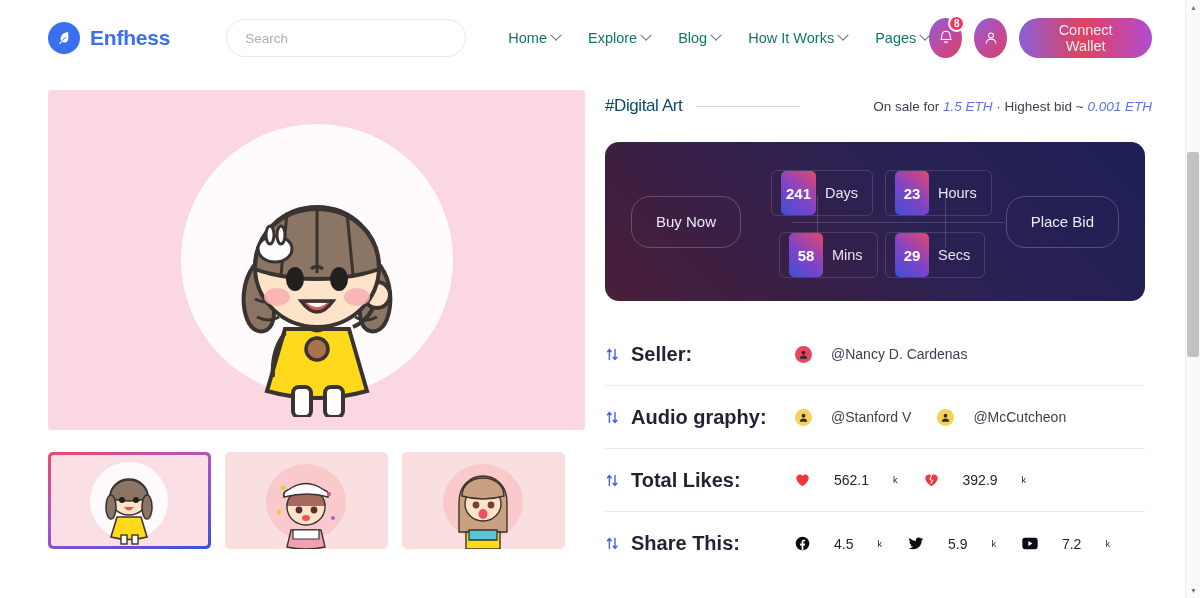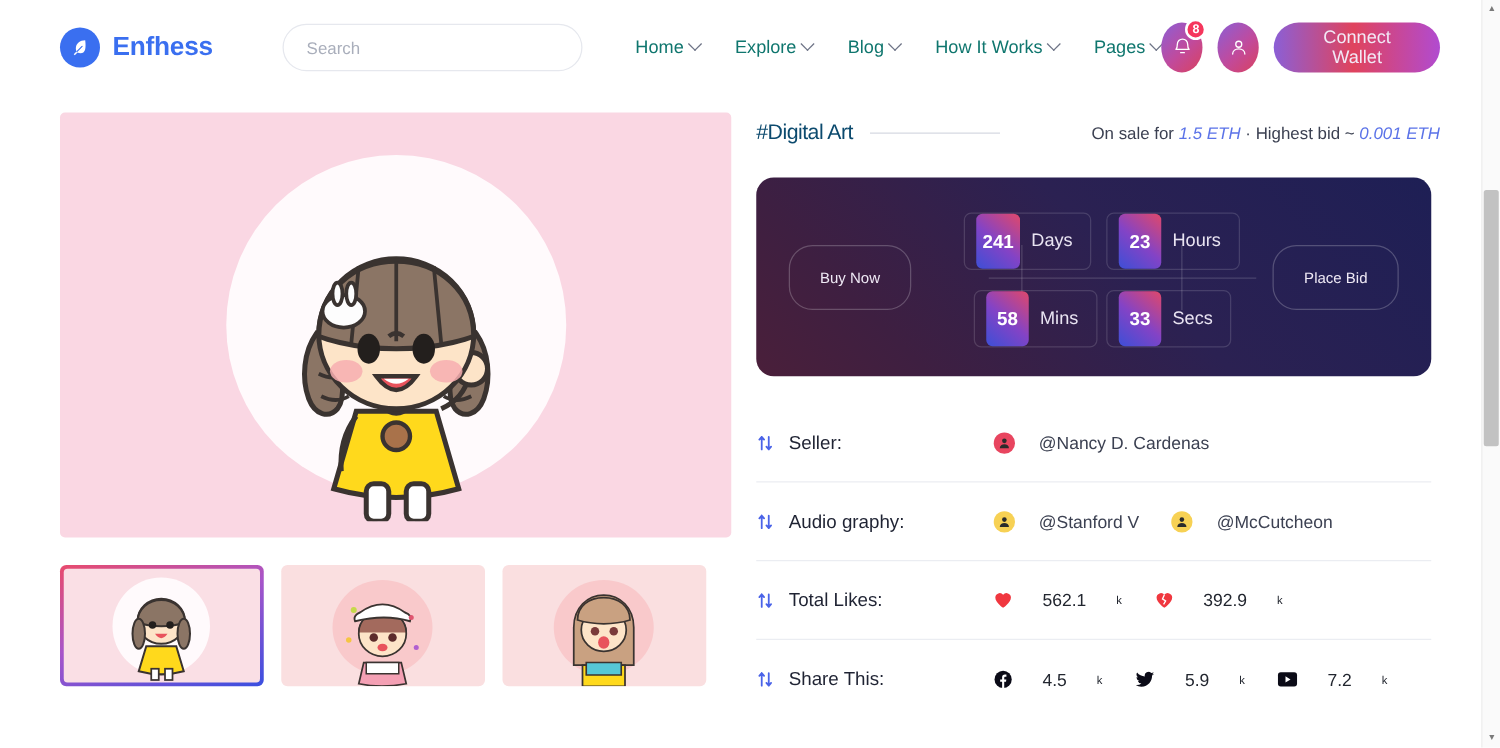--- a/index.html
+++ b/index.html
@@ -135,21 +135,21 @@
     margin-top: 26px;
     width: 540px; height: 159px; border-radius: 14px;
     background: linear-gradient(225deg, #1e1f55 0%, #2b2152 45%, #3e1f41 80%, #4a1f3a 100%);
     position: relative;
     display: flex; align-items: center;
   }
   .pill-btn {
     position: absolute; top: 50%; transform: translateY(-50%);
     height: 52px; padding: 16px 24px; border-radius: 19px;
     border: 1px solid rgba(255,255,255,0.22);
-    color: #efe9f5; font-size: 12px;
+    color: #efe9f5; font-size: 15px;
     display: flex; align-items: center; justify-content: center;
     background: transparent; cursor: pointer;
     font-family: "Liberation Sans", sans-serif;
   }
   .pill-buy { left: 26px; }
   .pill-bid { right: 26px; }
 
   .connector-h {
     position: absolute; top: 50%; height: 1px;
     background: rgba(255,255,255,0.16);
@@ -177,21 +177,21 @@
 
   
   .info-rows { margin-top: 22px; width: 540px; }
   .info-row {
     height: 63px; display: flex; align-items: center;
     border-bottom: 1px solid #ebedf2;
   }
   .info-row:last-child { border-bottom: none; }
   .row-label {
     width: 190px; display: flex; align-items: center; gap: 11px;
-    font-size: 15px; font-weight: 400; color: #1f2333;
+    font-size: 20px; font-weight: 700; color: #1f2333;
   }
   .row-value { display: flex; align-items: center; gap: 26px; }
   .person { display: flex; align-items: center; gap: 19px; }
   .ava {
     width: 17px; height: 17px; border-radius: 50%;
     display: flex; align-items: center; justify-content: center;
     font-size: 13px; line-height: 1;
   }
   .handle { font-size: 14px; color: #3c4152; }
   .stat { display: flex; align-items: center; gap: 24px; font-size: 14px; color: #22262f; }
@@ -401,21 +401,21 @@
       </div>
       <div class="tbox" style="left:280px;top:28px;">
         <span class="tnum">23</span>
         <span class="tlbl">Hours</span>
       </div>
       <div class="tbox" style="left:174px;top:90px;">
         <span class="tnum">58</span>
         <span class="tlbl">Mins</span>
       </div>
       <div class="tbox" style="left:280px;top:90px;">
-        <span class="tnum">33</span>
+        <span class="tnum">29</span>
         <span class="tlbl">Secs</span>
       </div>
     </div>
 
     <div class="info-rows">
 
       <div class="info-row">
         <div class="row-label">
           <svg width="15" height="15" viewBox="0 0 24 24" fill="none">
             <path d="M7 4v16M7 4L4 7.5M7 4l3 3.5" stroke="#4a63e8" stroke-width="2.3" stroke-linecap="round" stroke-linejoin="round"></path>

